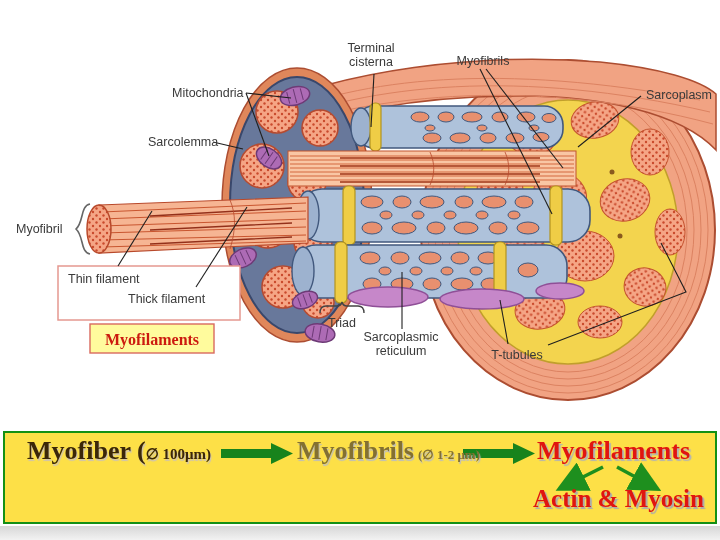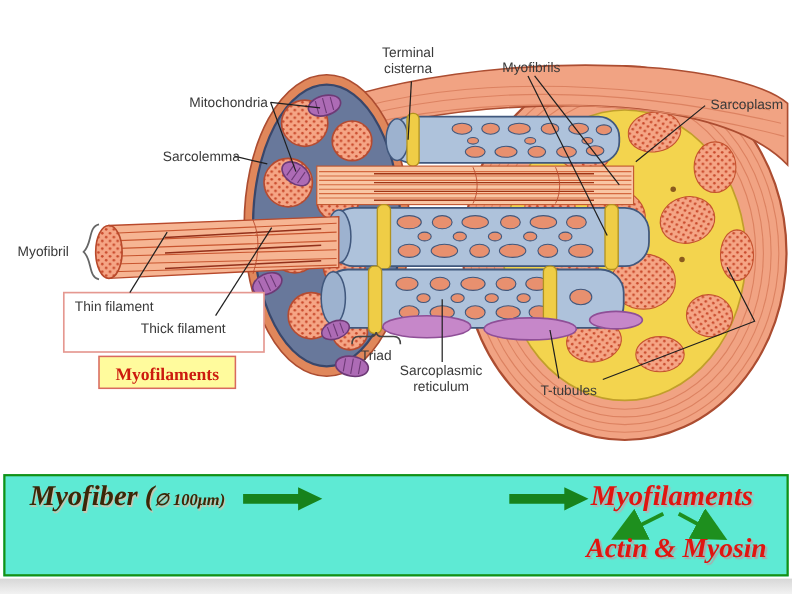--- a/index.html
+++ b/index.html
@@ -5,21 +5,21 @@
   html,body{margin:0;padding:0;}
   body{background:#888;}
   .slide{
     position:relative;width:720px;height:540px;background:#ffffff;overflow:hidden;
     font-family:"Liberation Sans",sans-serif;
   }
   .diagram-svg{position:absolute;left:0;top:0;}
   .anat-label{font-family:"Liberation Sans",sans-serif;font-size:12.5px;fill:#3a3a3a;}
   .flow-box{
     position:absolute;left:3px;top:431px;width:710px;height:89px;
-    border:2px solid #149014;background:#5eead4;font-style:italic;
+    border:2px solid #149014;background:#fde047;
   }
   .flow-svg{position:absolute;left:0;top:0;pointer-events:none;}
   .flow-item{position:absolute;white-space:nowrap;font-family:"Liberation Serif",serif;font-weight:bold;}
   .fi-big{font-size:26px;}
   .fi-small{font-size:15px;}
   .fi-small2{font-size:13px;}
   .step1{left:22px;top:3px;color:#3b2708;text-shadow:1px 2px 1px #cfc3b0;}
   .step2{left:292px;top:3px;color:#837031;text-shadow:1px 2px 1px #bdbdbd;}
   .step3{left:532px;top:3px;color:#e01510;text-shadow:2px 2px 1px #b3b3b3;}
   .result{left:528px;top:52px;color:#e01510;font-size:25px;text-shadow:2px 2px 1px #ababab;}
@@ -257,20 +257,23 @@
       </defs>
       <polygon fill="#17831c" points="216,16 266,16 266,10 288,20.5 266,31 266,25 216,25"></polygon>
       <polygon fill="#17831c" points="458,16 508,16 508,10 530,20.5 508,31 508,25 458,25"></polygon>
       <line x1="598" y1="34" x2="560" y2="53" stroke="#1e8f1e" stroke-width="3.5" marker-end="url(#gArrow)"></line>
       <line x1="612" y1="34" x2="647" y2="53" stroke="#1e8f1e" stroke-width="3.5" marker-end="url(#gArrow)"></line>
     </svg>
 
     <div class="flow-item step1">
       <span class="fi-big">Myofiber (</span><span class="fi-small">∅ 100μm)</span>
     </div>
+    <div class="flow-item step2">
+      <span class="fi-big">Myofibrils</span> <span class="fi-small2">(∅ 1-2 μm)</span>
+    </div>
     <div class="flow-item step3">
       <span class="fi-big">Myofilaments</span>
     </div>
     <div class="flow-item result">Actin &amp; Myosin</div>
   </div>
 
   <div class="bottom-strip"></div>
 </div>
 
 </body></html>

